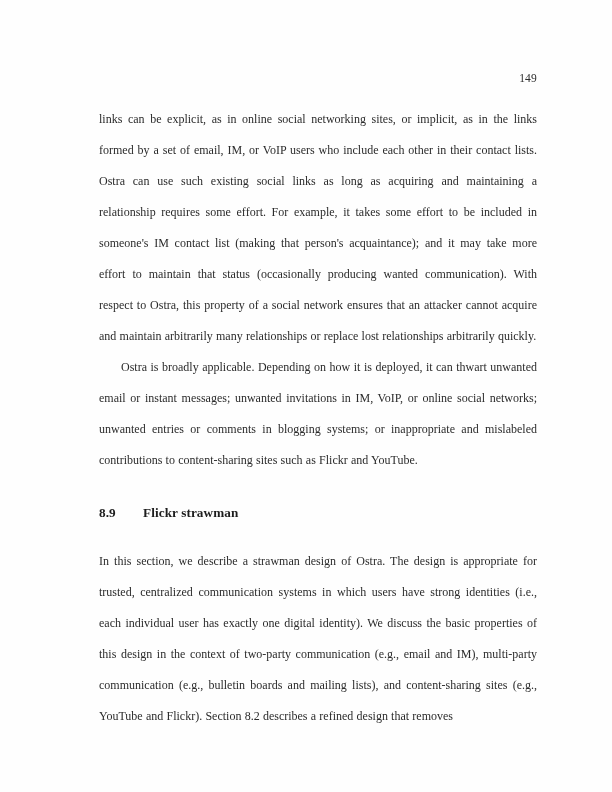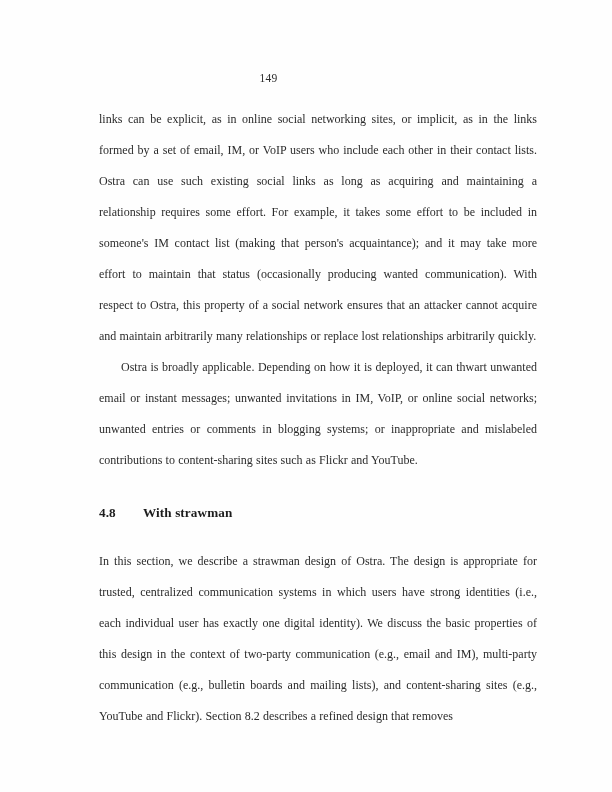--- a/index.html
+++ b/index.html
@@ -23,21 +23,21 @@
     inset: 0;
     background: #fefefe;
   }
 
   
   .folio {
     position: absolute;
     top: 72px;
     left: 0;
     width: 537px;
-    text-align: center;
+    text-align: right;
     font-size: 11.5px;
     letter-spacing: 0.2px;
     color: #2b2b2b;
   }
 
   
   .textblock {
     position: absolute;
     top: 104px;
     left: 99px;
@@ -88,20 +88,20 @@
 
   <div class="folio">149</div>
 
   <div class="textblock">
 
     <p class="para">links can be explicit, as in online social networking sites, or implicit, as in the links formed by a set of email, IM, or VoIP users who include each other in their contact lists. Ostra can use such existing social links as long as acquiring and maintaining a relationship requires some effort. For example, it takes some effort to be included in someone's IM contact list (making that person's acquaintance); and it may take more effort to maintain that status (occasionally producing wanted communication). With respect to Ostra, this property of a social network ensures that an attacker cannot acquire and maintain arbitrarily many relationships or replace lost relationships arbitrarily quickly.</p>
 
     <p class="para indent">Ostra is broadly applicable. Depending on how it is deployed, it can thwart unwanted email or instant messages; unwanted invitations in IM, VoIP, or online social networks; unwanted entries or comments in blogging systems; or inappropriate and mislabeled contributions to content-sharing sites such as Flickr and YouTube.</p>
 
     <div class="heading-wrap">
-      <h2 class="section-heading"><span class="heading-num">4.8</span><span>With strawman</span></h2>
+      <h2 class="section-heading"><span class="heading-num">8.9</span><span>Flickr strawman</span></h2>
     </div>
 
     <p class="para">In this section, we describe a strawman design of Ostra. The design is appropriate for trusted, centralized communication systems in which users have strong identities (i.e., each individual user has exactly one digital identity). We discuss the basic properties of this design in the context of two-party communication (e.g., email and IM), multi-party communication (e.g., bulletin boards and mailing lists), and content-sharing sites (e.g., YouTube and Flickr). Section 8.2 describes a refined design that removes</p>
 
   </div>
 
 </div>
 
 </body></html>

